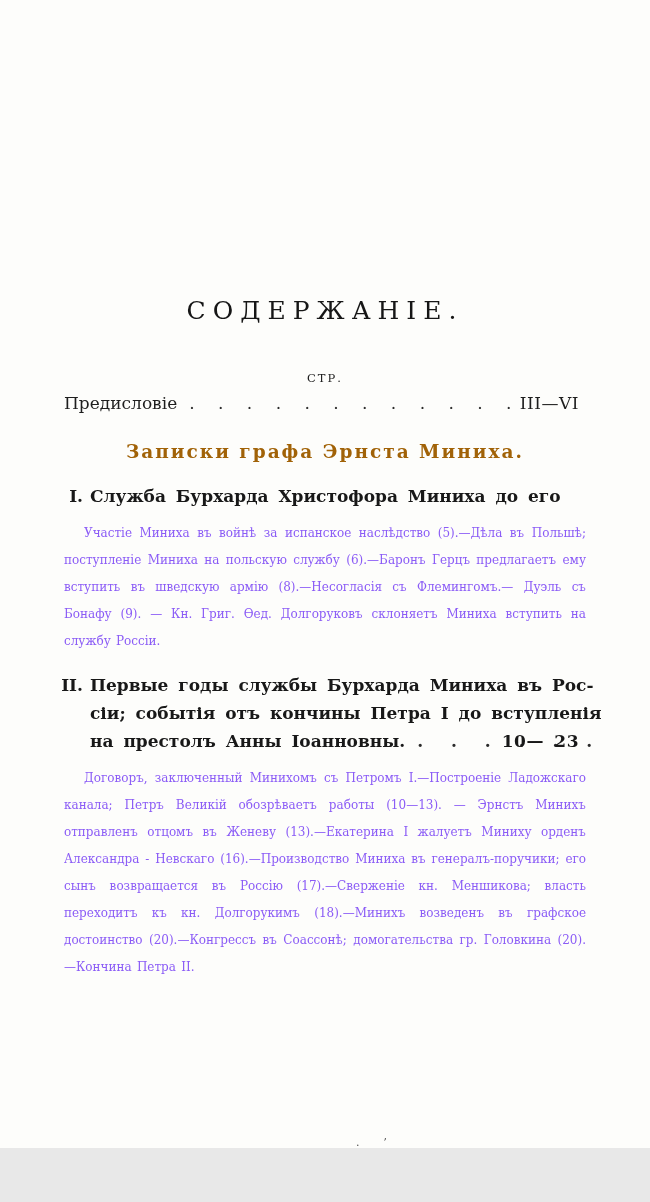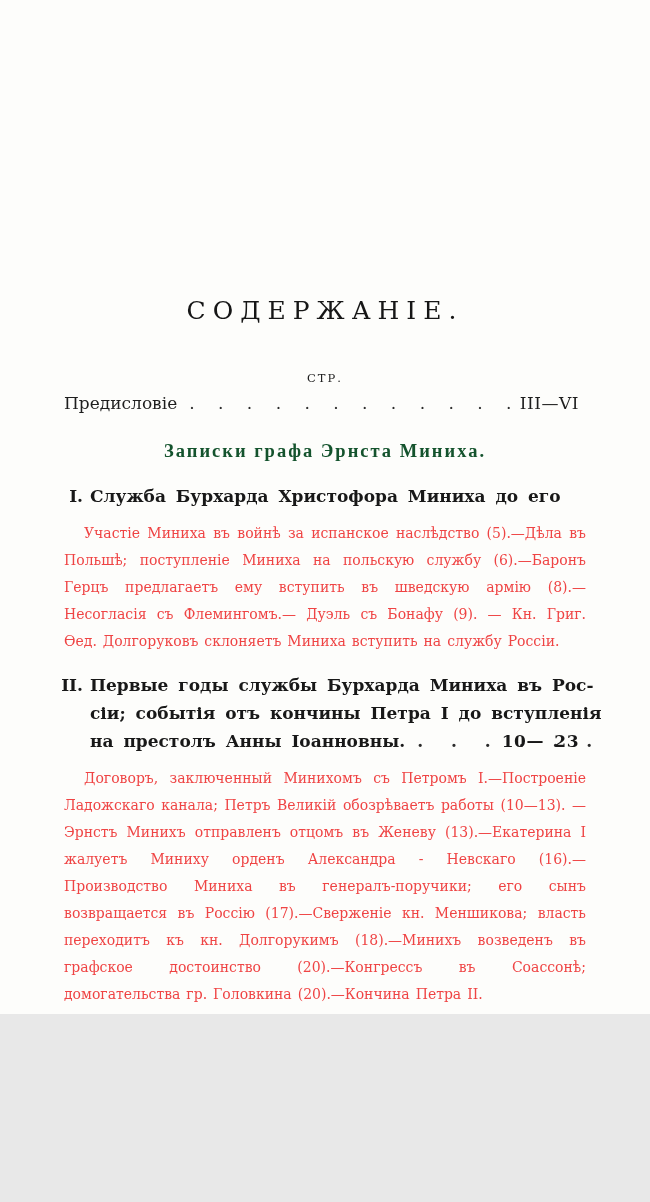--- a/index.html
+++ b/index.html
@@ -1,17 +1,17 @@
 <!DOCTYPE html>
 <html><head>
 <meta charset="utf-8">
 <style>
   html, body { margin:0; padding:0; background:#e8e8e8; }
   .page {
-    width:650px; height:1014px;
+    width:650px; height:1148px;
     margin:0 auto;
     background:#fdfdfb;
     color:#1e1e1e;
     font-family:"DejaVu Serif","Liberation Serif",serif;
     box-sizing:border-box;
     padding:296px 64px 0 64px;
     position:relative;
     overflow:hidden;
   }
   .doc-title {
@@ -48,49 +48,48 @@
     right:7px; bottom:0;
     font-size:17px;
     letter-spacing:0.5px;
   }
   .section-heading {
     text-align:center;
     font-weight:700;
     font-size:18.5px;
     letter-spacing:2px;
     margin:0 0 20px 0;
-    color:#14532d;
+    color:#a16207;
     white-space:nowrap;
-    font-family:Liberation Serif, serif;
   }
   .toc-entry {
     font-weight:700;
     font-size:17px;
     line-height:28px;
     margin:0 0 10px 26px;
     color:#181818;
   }
   .toc-entry .entry-line { position:relative; white-space:nowrap; word-spacing:4px; }
   .numeral {
     display:inline-block;
     width:36px;
     margin-left:-36px;
     text-align:right;
     padding-right:7px;
     box-sizing:border-box;
   }
   .toc-entry .pagenum { font-weight:700; }
   .summary {
-    font-size:14px;
+    font-size:12px;
     line-height:27px;
     text-align:justify;
     text-indent:20px;
     margin:0 0 16px 0;
     word-spacing:1.5px;
-    color:#ef4444;
+    color:#8b5cf6;
   }
   .summary.last { margin-bottom:0; }
   .printers-mark {
     position:absolute;
     left:356px; top:1136px;
     font-size:11px;
     color:#555;
     letter-spacing:10px;
   }
 </style>

